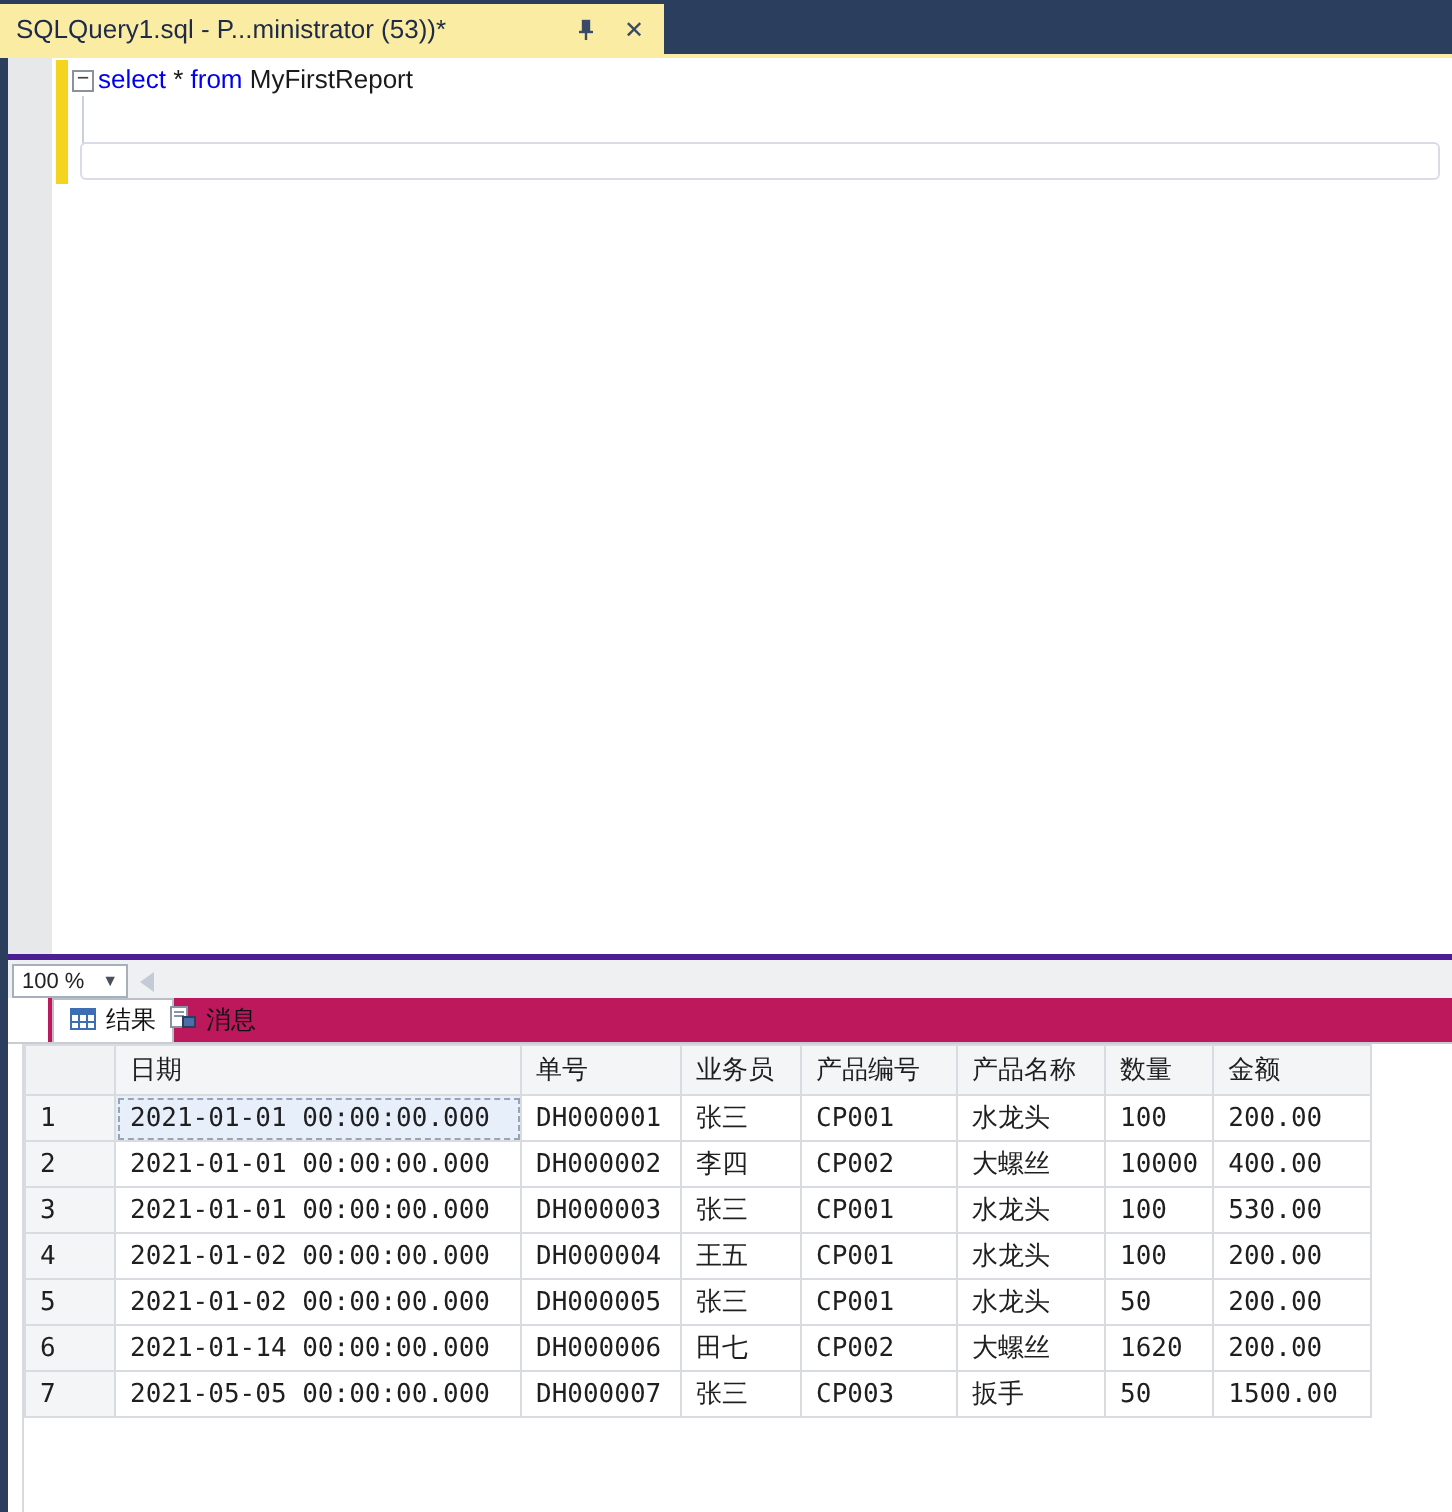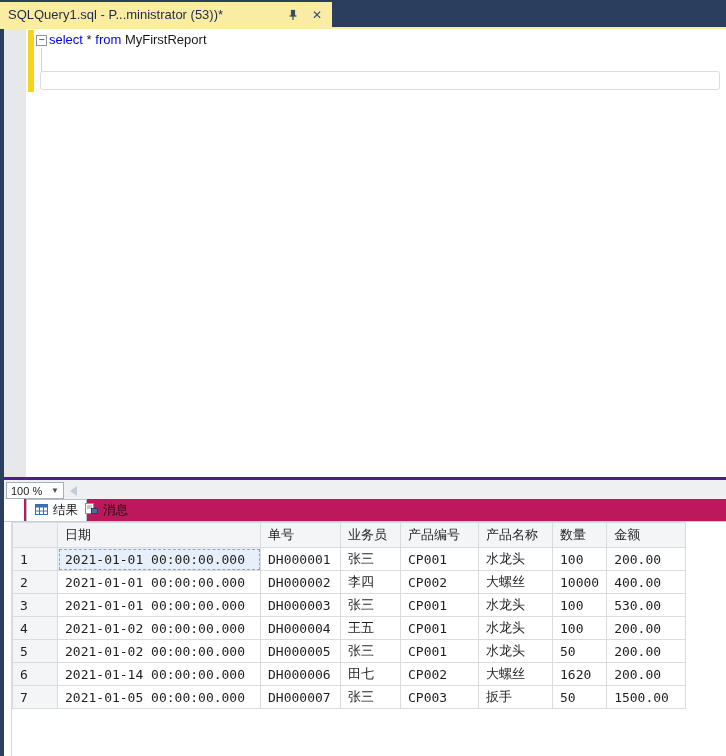--- a/index.html
+++ b/index.html
@@ -229,21 +229,21 @@
           <td>2021-01-14 00:00:00.000</td>
           <td>DH000006</td>
           <td>田七</td>
           <td>CP002</td>
           <td>大螺丝</td>
           <td>1620</td>
           <td>200.00</td>
         </tr>
         <tr>
           <td class="rownum">7</td>
-          <td>2021-01-05 00:00:00.000</td>
+          <td>2021-05-05 00:00:00.000</td>
           <td>DH000007</td>
           <td>张三</td>
           <td>CP003</td>
           <td>扳手</td>
           <td>50</td>
           <td>1500.00</td>
         </tr>
       </tbody>
     </table>
 </div>

